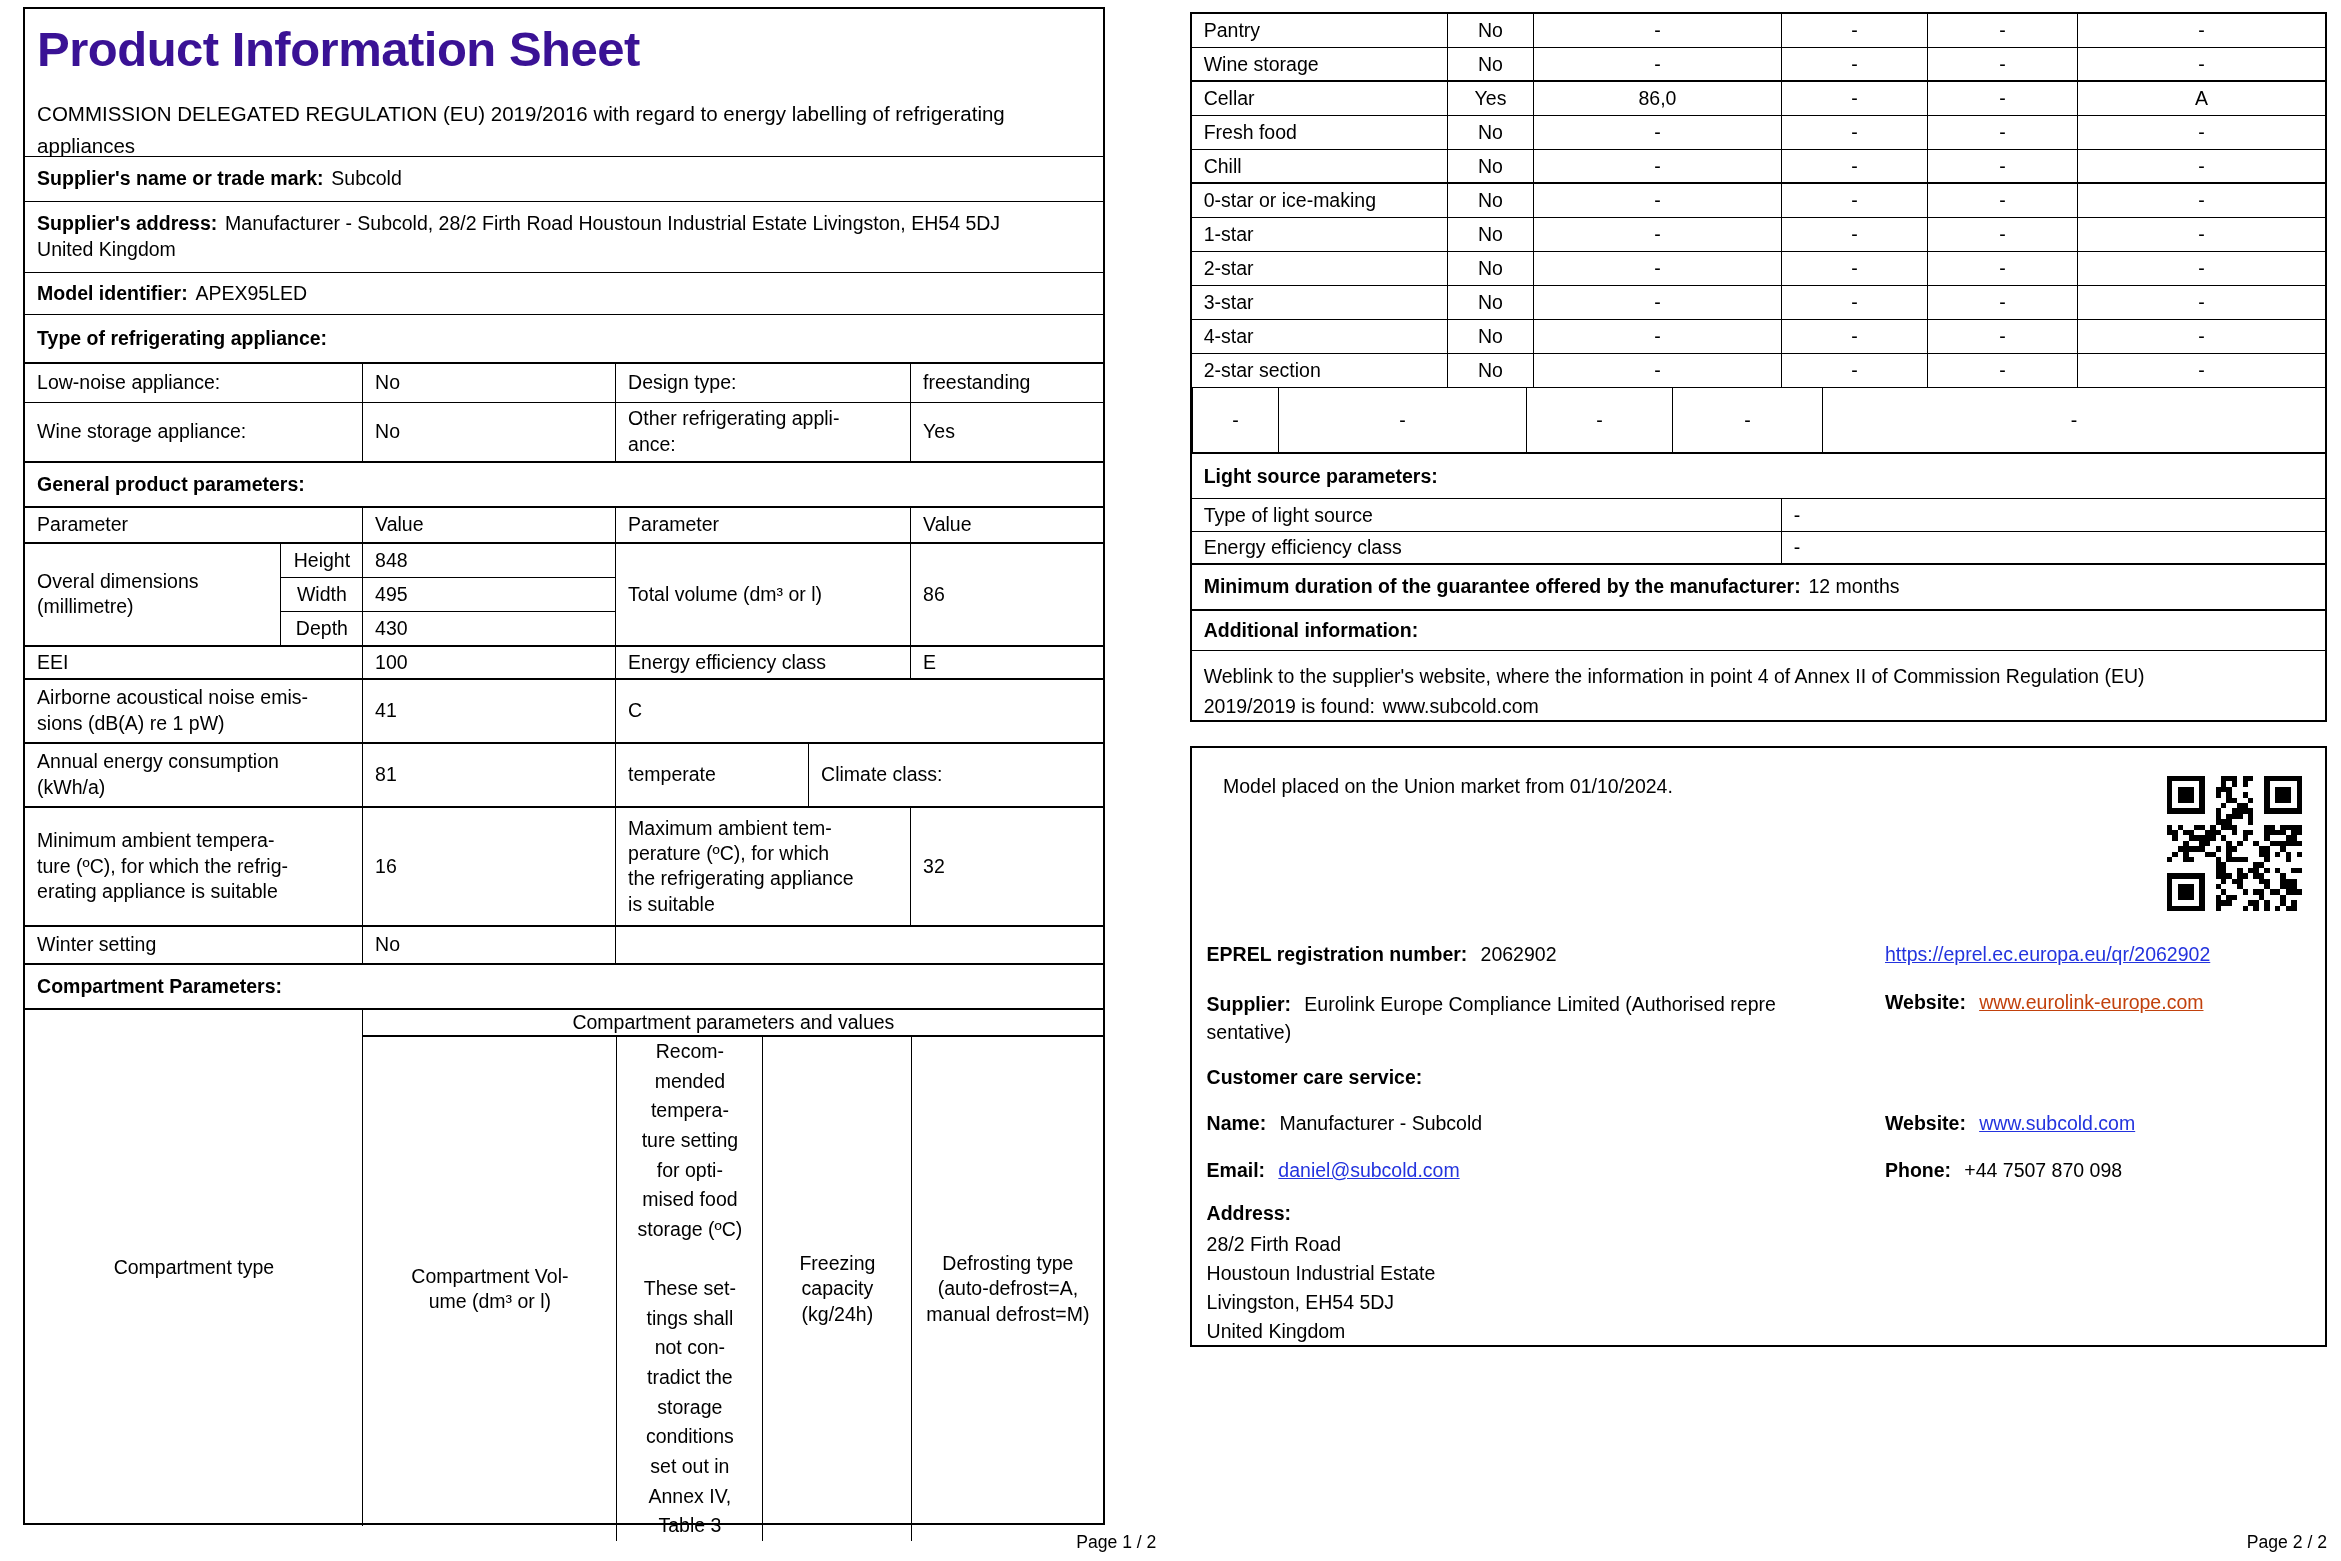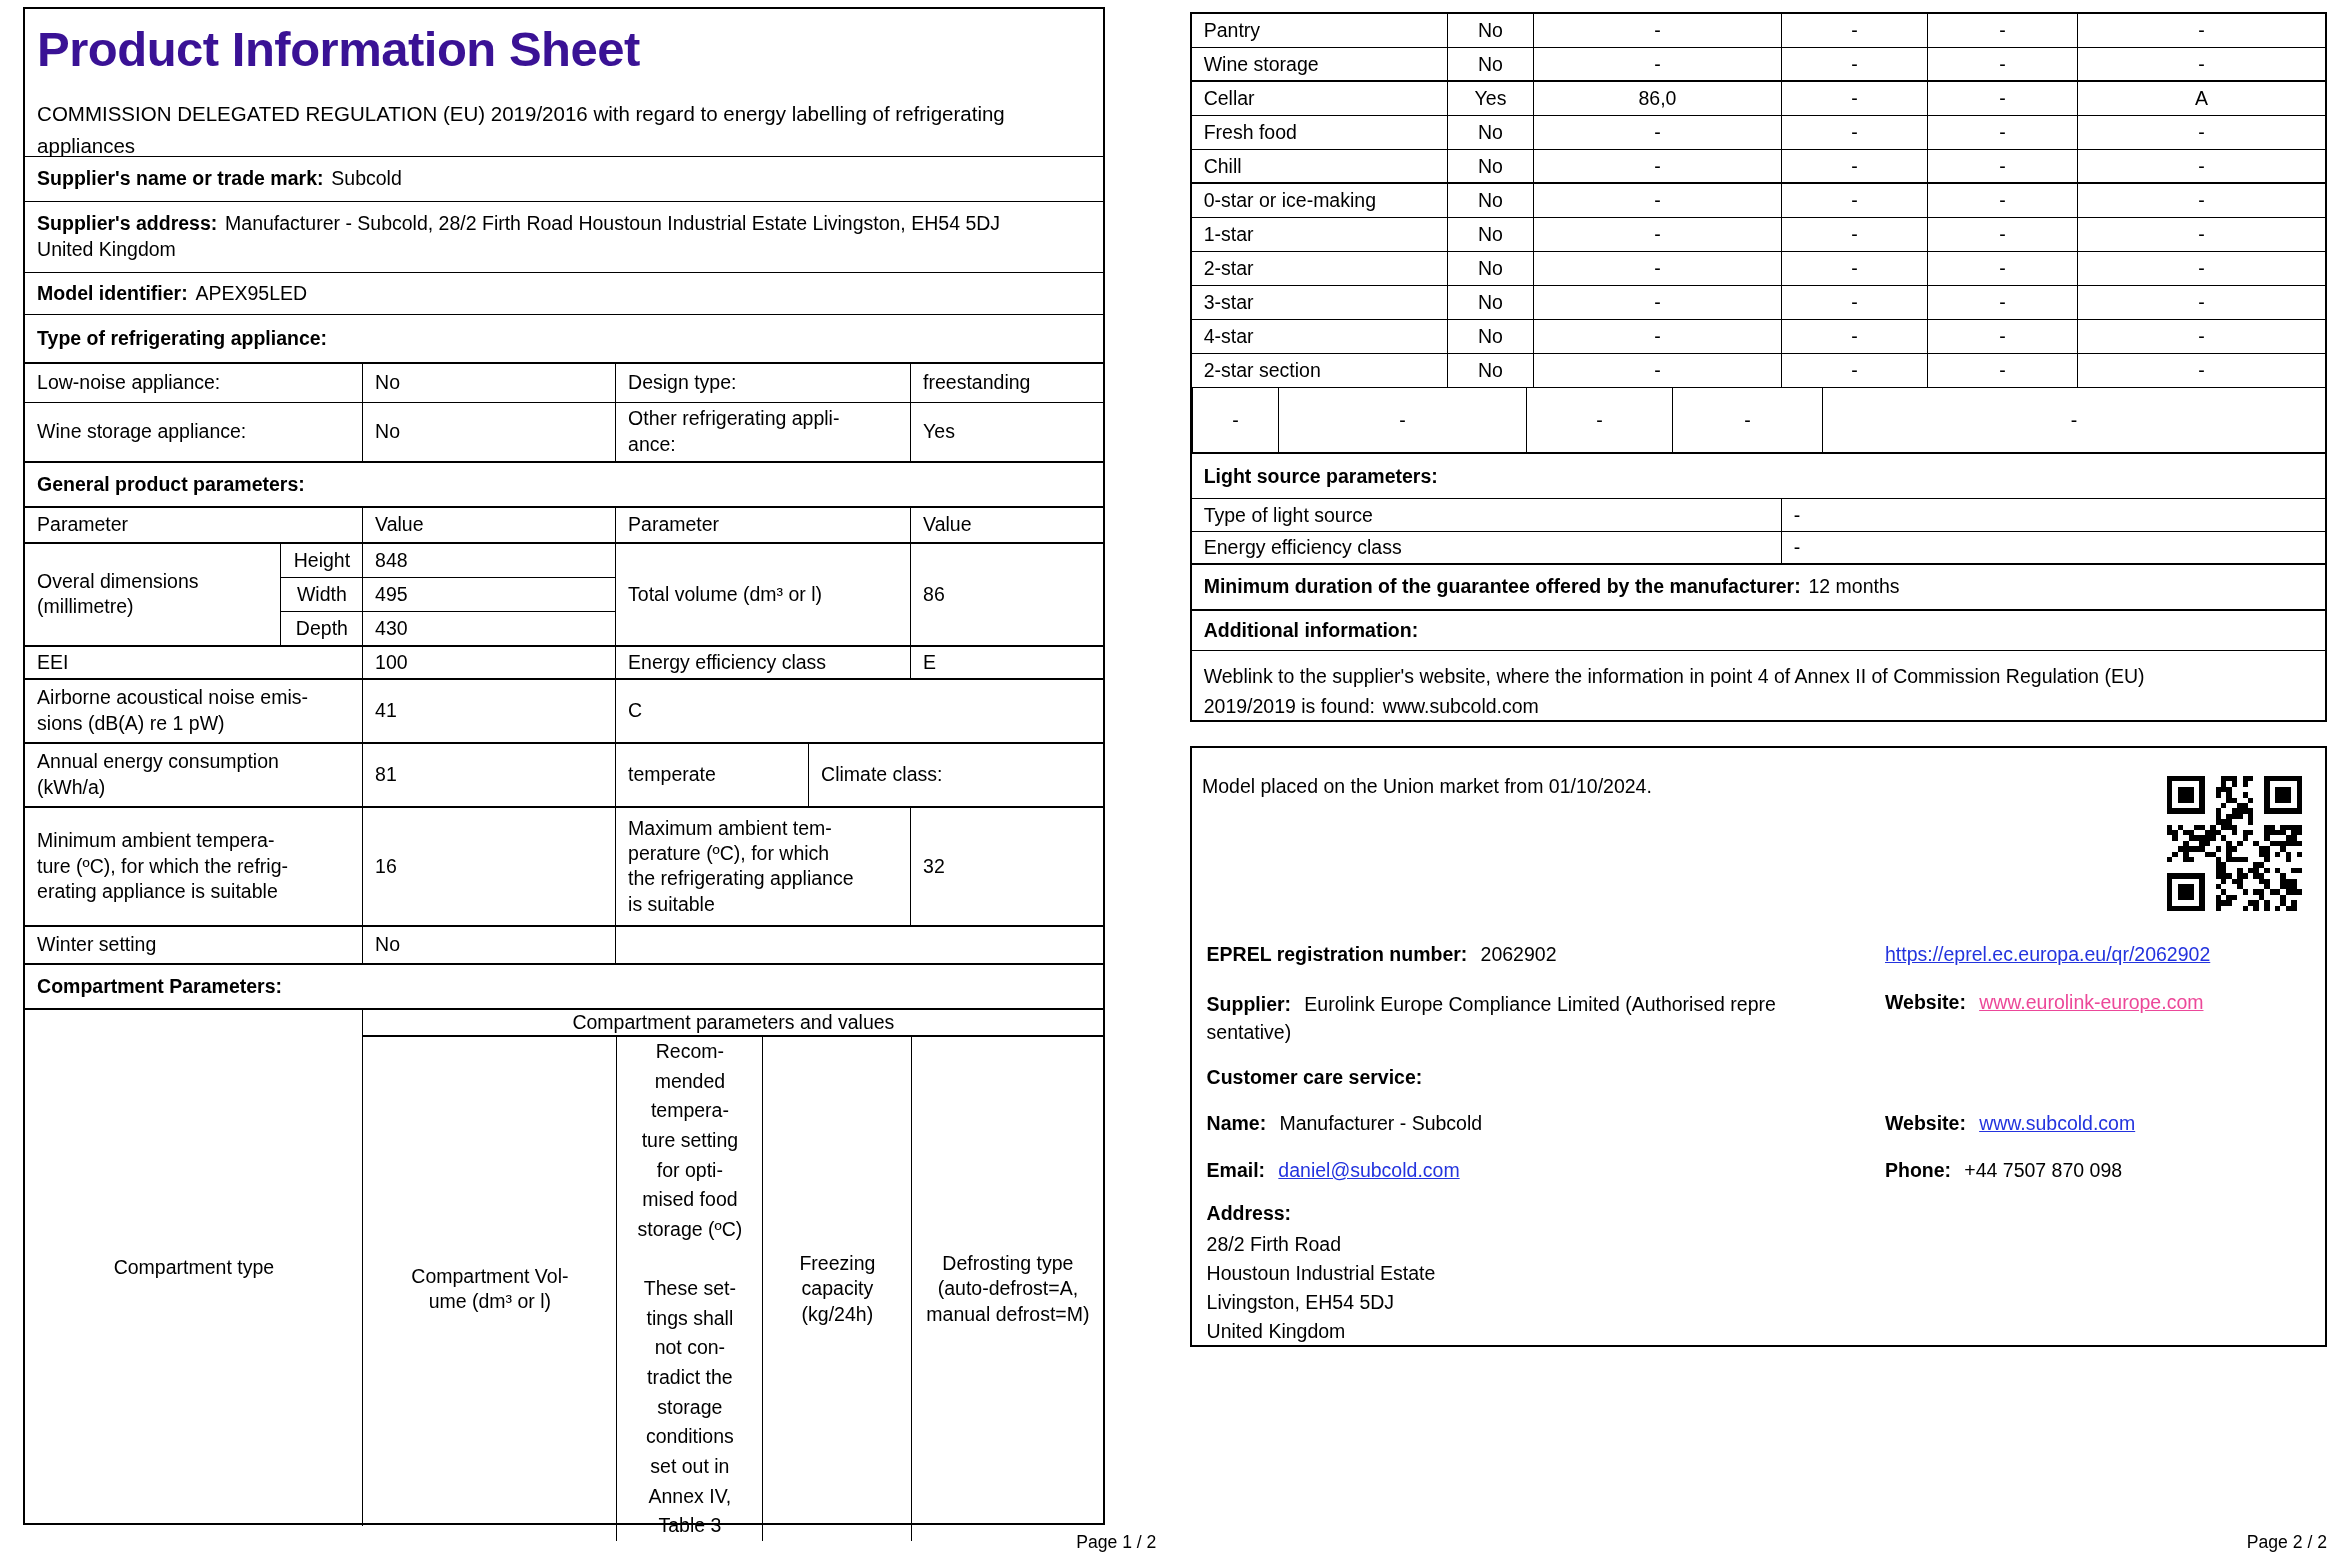--- a/index.html
+++ b/index.html
@@ -568,21 +568,21 @@
 
     <div class="row" style="height:71px">
       <div class="c" style="width:100%;align-items:flex-start;padding-top:9.8px;line-height:1.55">
         <div><span class="pre">Weblink to the supplier's website, where the information in point 4 of Annex II of Commission Regulation (EU)
 2019/2019 is found:</span><span class="gap">www.subcold.com</span></div>
       </div>
     </div>
   </div>
 
   <div class="page" style="left:1190px;top:746px;width:1137px;height:601px">
-    <div class="abs box2line" style="left:10px;top:24.4px;width:732px">Model placed on the Union market from 01/10/2024.</div>
+    <div class="abs box2line" style="left:31px;top:24.4px;width:732px">Model placed on the Union market from 01/10/2024.</div>
 
     <svg class="abs" style="left:975px;top:28px" width="135" height="135" viewBox="0 0 25 25" fill="#000" shape-rendering="crispEdges">
         <rect x="0" y="0" width="1" height="1"></rect>
         <rect x="1" y="0" width="1" height="1"></rect>
         <rect x="2" y="0" width="1" height="1"></rect>
         <rect x="3" y="0" width="1" height="1"></rect>
         <rect x="4" y="0" width="1" height="1"></rect>
         <rect x="5" y="0" width="1" height="1"></rect>
         <rect x="6" y="0" width="1" height="1"></rect>
         <rect x="0" y="1" width="1" height="1"></rect>
@@ -869,21 +869,21 @@
       <span class="lnk" style="color: rgb(35, 51, 222);">https://eprel.ec.europa.eu/qr/2062902</span>
     </div>
 
     <div class="abs box2line" style="left:14.6px;top:242px;width:649px">
       <span class="b">Supplier:</span>
       <span class="gap pre">Eurolink Europe Compliance Limited (Authorised repre
 sentative)</span>
     </div>
     <div class="abs" style="left:693px;top:242px">
       <span class="b">Website:</span>
-      <span class="gap lnk" style="color: #ec4899;">www.eurolink-europe.com</span>
+      <span class="gap lnk" style="color: #c2410c;">www.eurolink-europe.com</span>
     </div>
 
     <div class="abs" style="left:14.6px;top:317px">
       <span class="b">Customer care service:</span>
     </div>
 
     <div class="abs" style="left:14.6px;top:363px">
       <span class="b">Name:</span>
       <span class="gap">Manufacturer - Subcold</span>
     </div>

